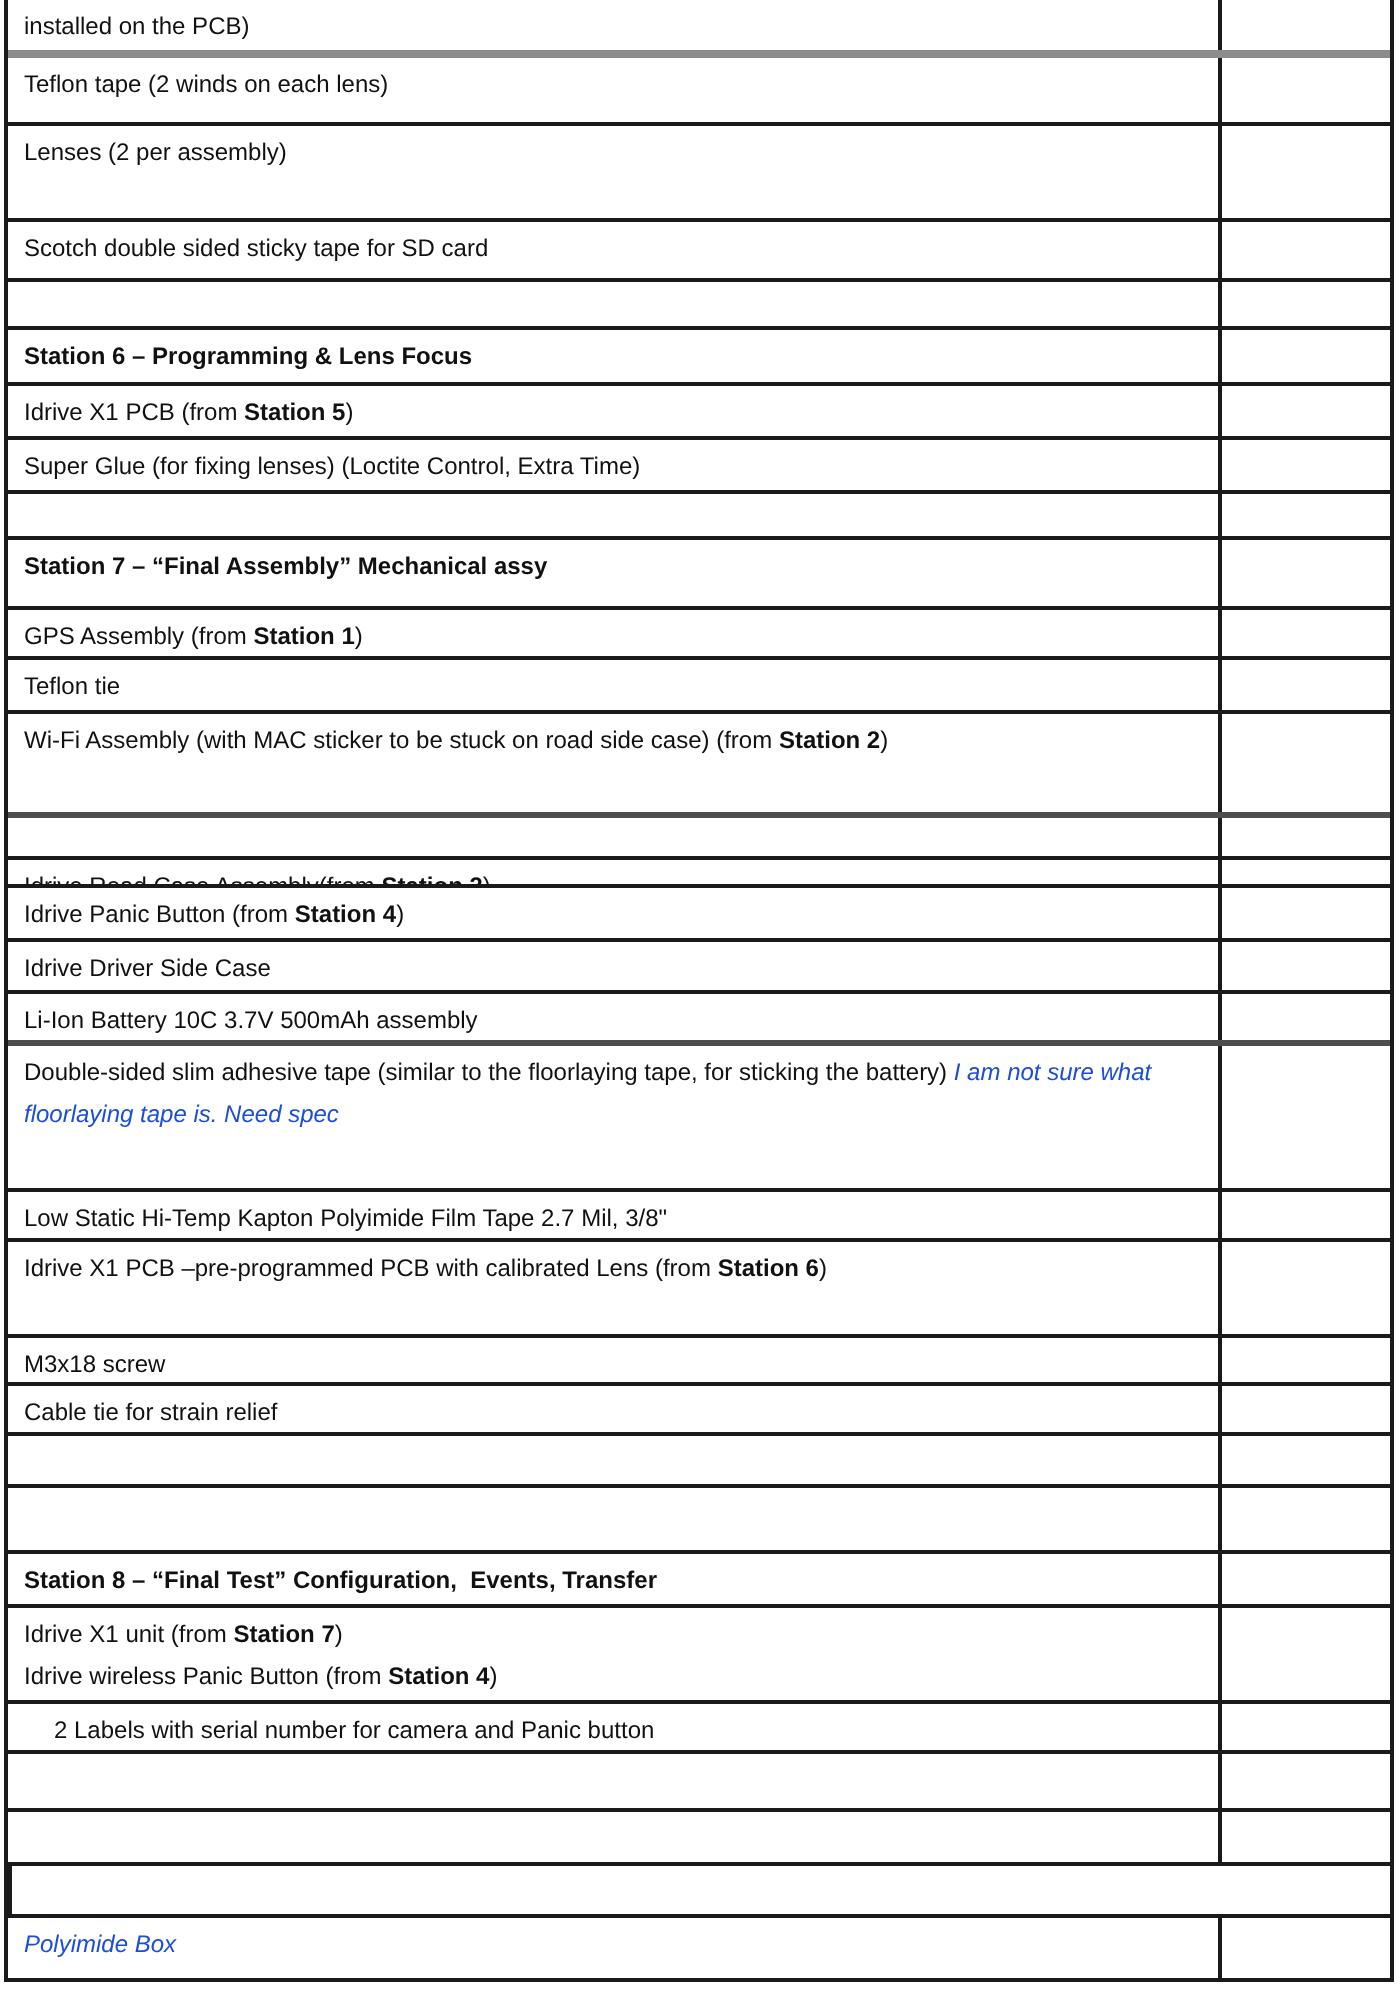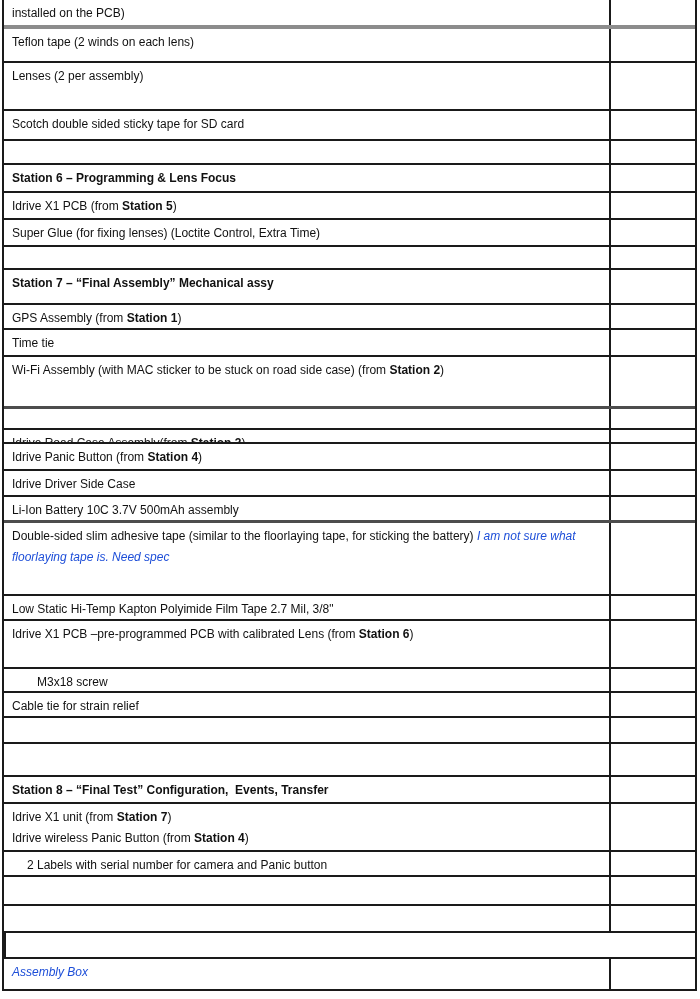--- a/index.html
+++ b/index.html
@@ -90,21 +90,21 @@
     </div>
     <div class="row header" style="height: 35px;">
       <div class="cell-item"><span class="seg-bold ">Station 7 – “Final Assembly” Mechanical assy</span></div>
       <div class="cell-status"></div>
     </div>
     <div class="row" style="height: 25px;">
       <div class="cell-item"><span class="">GPS Assembly (from </span><span class="seg-bold ">Station 1</span><span class="">)</span></div>
       <div class="cell-status"></div>
     </div>
     <div class="row" style="height: 27px;">
-      <div class="cell-item"><span class="">Time tie</span></div>
+      <div class="cell-item"><span class="">Teflon tie</span></div>
       <div class="cell-status"></div>
     </div>
     <div class="row b-medium" style="height: 52px;">
       <div class="cell-item"><span class="">Wi-Fi Assembly (with MAC sticker to be stuck on road side case) (from </span><span class="seg-bold ">Station 2</span><span class="">)</span></div>
       <div class="cell-status"></div>
     </div>
     <div class="row" style="height: 21px;">
       <div class="cell-item"></div>
       <div class="cell-status"></div>
     </div>
@@ -129,21 +129,21 @@
       <div class="cell-status"></div>
     </div>
     <div class="row" style="height: 25px;">
       <div class="cell-item"><span class="">Low Static Hi-Temp Kapton Polyimide Film Tape 2.7 Mil, 3/8"</span></div>
       <div class="cell-status"></div>
     </div>
     <div class="row" style="height: 48px;">
       <div class="cell-item"><span class="">Idrive X1 PCB –pre-programmed PCB with calibrated Lens (from </span><span class="seg-bold ">Station 6</span><span class="">)</span></div>
       <div class="cell-status"></div>
     </div>
-    <div class="row" style="height: 24px; padding-left: 25px;">
+    <div class="row" style="height: 24px;">
       <div class="cell-item"><span class="">M3x18 screw</span></div>
       <div class="cell-status"></div>
     </div>
     <div class="row" style="height: 25px;">
       <div class="cell-item"><span class="">Cable tie for strain relief</span></div>
       <div class="cell-status"></div>
     </div>
     <div class="row" style="height: 26px;">
       <div class="cell-item"></div>
       <div class="cell-status"></div>
@@ -170,16 +170,16 @@
       <div class="cell-status"></div>
     </div>
     <div class="row" style="height: 27px;">
       <div class="cell-item"></div>
       <div class="cell-status"></div>
     </div>
     <div class="row header" style="height: 26px;">
       <div class="cell-status"></div>
     </div>
     <div class="row" style="height: 32px;">
-      <div class="cell-item"><span class="seg-red">Assembly Box</span></div>
+      <div class="cell-item"><span class="seg-red">Polyimide Box</span></div>
       <div class="cell-status"></div>
     </div>
   </div>
 
 </body></html>

